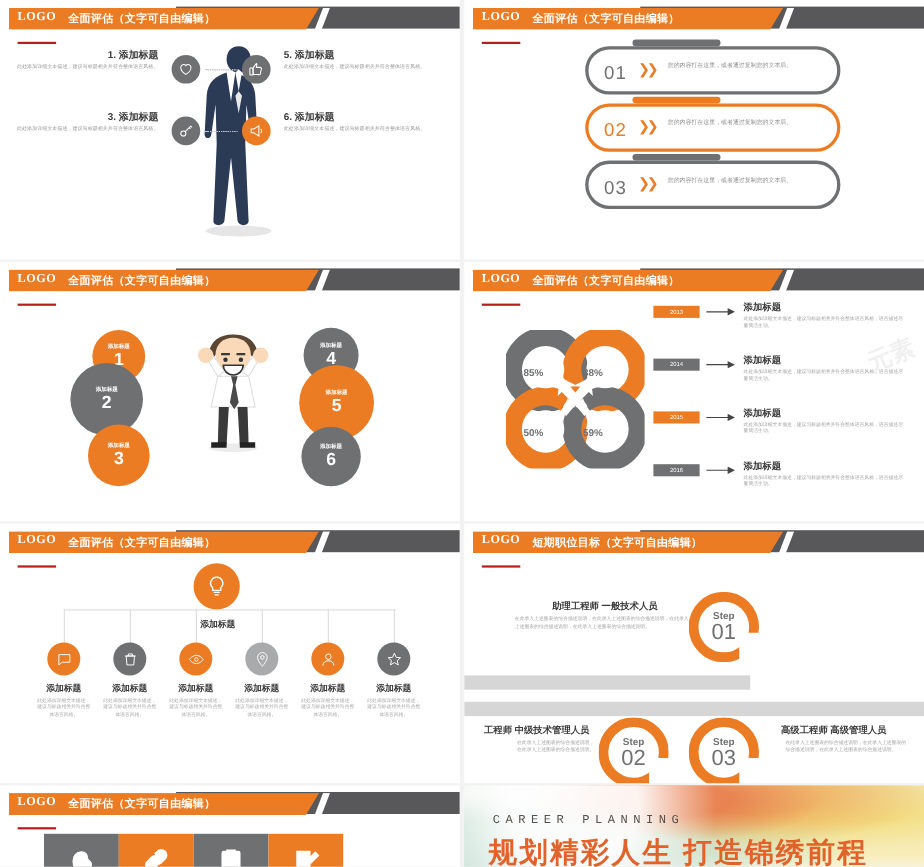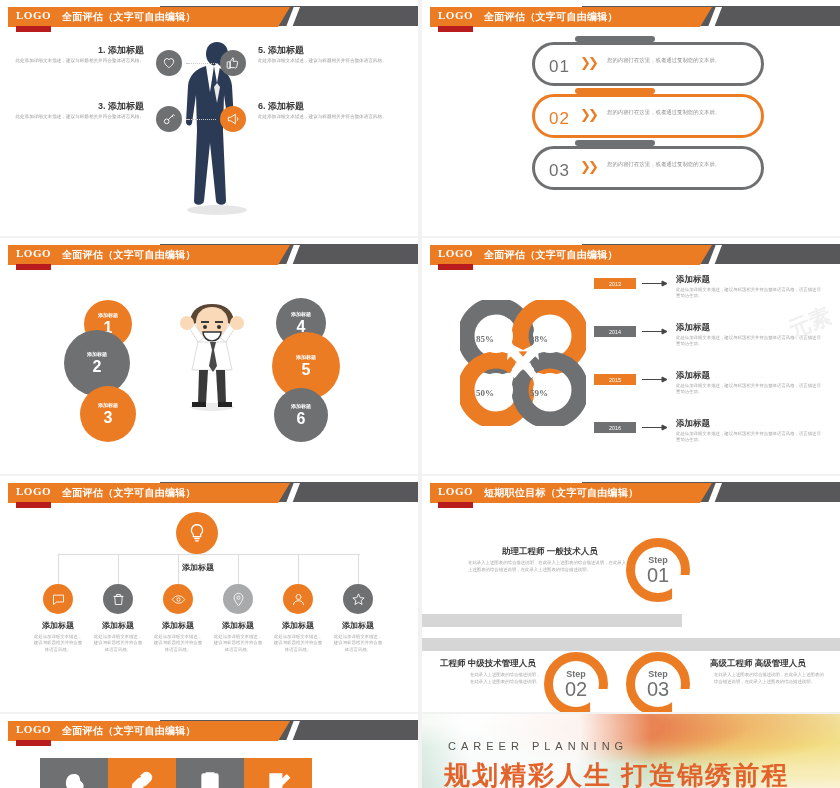--- a/index.html
+++ b/index.html
@@ -32,21 +32,21 @@
   }
   .hdr .orangebar {
     position:absolute; left:8px; top:1px; width:282px; height:20px;
     background:#ec7c24;
     clip-path: polygon(0 0, 100% 0, calc(100% - 12px) 100%, 0 100%);
   }
   .hdr .logo {
     position:absolute; left:16px; top:3px; color:#fff;
     font-family:"Liberation Serif", "DejaVu Serif", serif;
     font-weight:bold; font-size:11px; letter-spacing:.5px;
-    border-bottom:6px solid #b91c1c; padding-bottom:4px; line-height:13px;
+    border-bottom:2px solid #b91c1c; padding-bottom:16px; line-height:13px;
   }
   .hdr .htitle {
     position:absolute; left:62px; top:4px; color:#fff;
     font-size:10px; font-weight:bold; letter-spacing:.3px;
     white-space:nowrap;
   }
   .hdr .slash {
     position:absolute; left:286px; top:1px; width:14px; height:20px;
     background:#fff;
     clip-path: polygon(55% 0, 100% 0, 45% 100%, 0 100%);
@@ -103,21 +103,21 @@
     position:absolute; border-radius:50%;
     display:flex; flex-direction:column; align-items:center; justify-content:center;
     color:#fff;
   }
   .s3 .bub .lbl { font-size:5px; font-weight:bold; margin-bottom:1px; }
   .s3 .bub .n { font-size:16px; font-weight:bold; }
   .s3 .kid { position:absolute; left:172px; top:24px; width:80px; height:120px; }
 
   
   .s4 .wheel { position:absolute; left:38px; top:32px; width:126px; height:126px; }
-  .s4 .pct { position:absolute; font-size:9px; font-weight:bold; color:#6f7072;font-family:Liberation Serif, serif; }
+  .s4 .pct { position:absolute; font-size:9px; font-weight:bold; color:#6f7072; }
   .s4 .list { position:absolute; left:172px; top:6px; width:240px; }
   .s4 .lrow { position:relative; height:48px; }
   .s4 .chip {
     position:absolute; left:0; top:4px; width:42px; height:11px;
     background:#6f7072; color:#fff; font-size:5.4px;
     display:flex; align-items:center; justify-content:center;
   }
   .s4 .lrow.o .chip { background:#ec7c24; }
   .s4 .arr { position:absolute; left:48px; top:6px; width:28px; height:7px; }
   .s4 .lt { position:absolute; left:82px; top:0px; font-size:8.5px; font-weight:bold; color:#3b3b3b; }
@@ -170,21 +170,21 @@
       radial-gradient(circle at 24% 24%, rgba(255,255,255,.9) 0 18%, rgba(0,0,0,0) 40%),
       radial-gradient(ellipse at 46% 18%, rgba(228,90,60,.55) 0 16%, rgba(0,0,0,0) 42%),
       radial-gradient(ellipse at 62% 12%, rgba(236,140,60,.5) 0 18%, rgba(0,0,0,0) 46%),
       radial-gradient(ellipse at 80% 22%, rgba(240,212,90,.55) 0 20%, rgba(0,0,0,0) 50%),
       radial-gradient(ellipse at 12% 70%, rgba(170,210,195,.55) 0 28%, rgba(0,0,0,0) 60%),
       radial-gradient(ellipse at 95% 60%, rgba(245,225,120,.45) 0 24%, rgba(0,0,0,0) 56%),
       linear-gradient(160deg,#f3f7f2 0%,#eef3ee 40%,#fbf6e8 100%);
   }
   .s8 .eng {
     position:absolute; left:26px; top:26px; font-size:11px; letter-spacing:5px;
-    color:#55504a; font-weight:normal;
+    color:#55504a; font-weight:normal;font-family:Liberation Mono, monospace;
   }
   .s8 .cn {
     position:absolute; left:22px; top:44px; font-size:26px; font-weight:bold;
     color:#e2622a; letter-spacing:2px; white-space:nowrap;
   }
   .wm { position:absolute; color:rgba(170,170,170,.18); font-size:22px;
         font-weight:bold; transform:rotate(-22deg); pointer-events:none; }
 </style>
 </head>
 <body>

